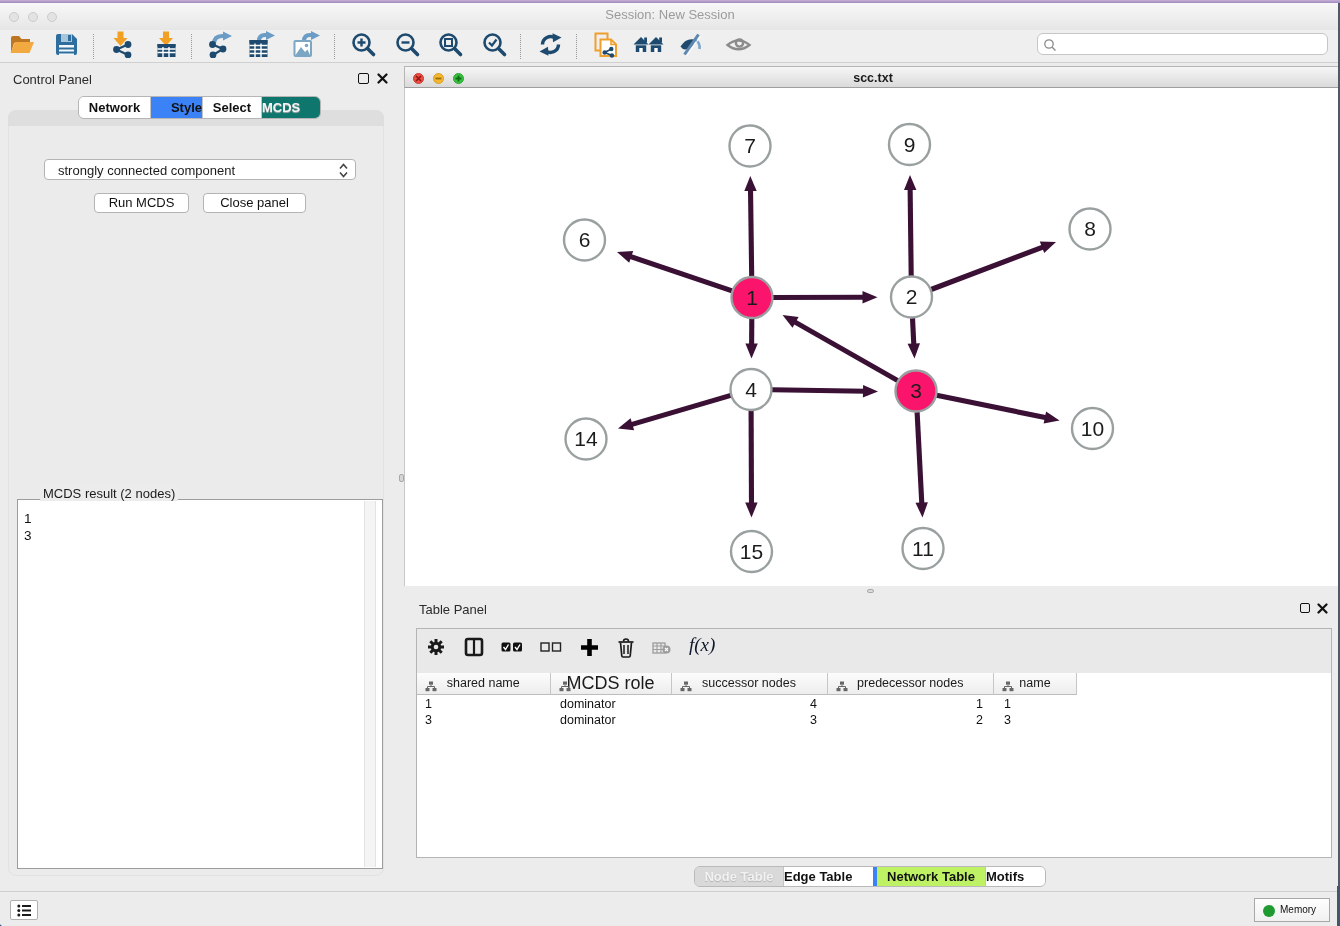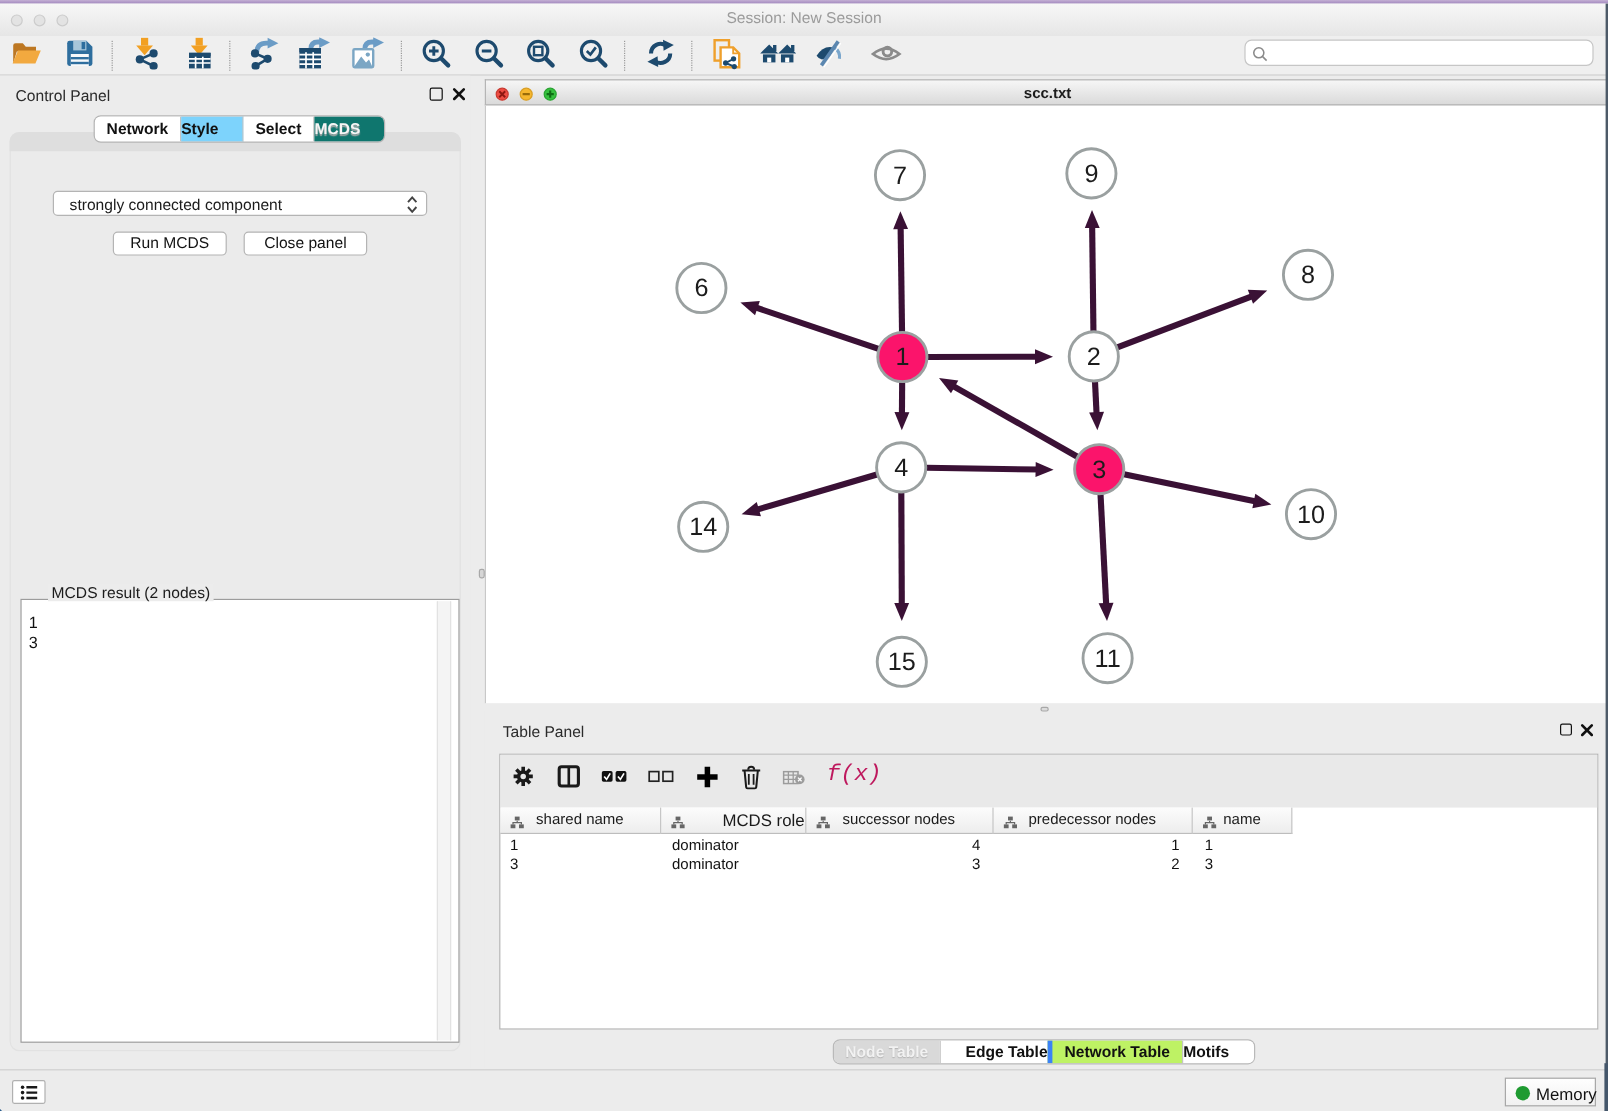--- a/index.html
+++ b/index.html
@@ -150,21 +150,21 @@
 <div class="abs" id="ctrlpanel">
   <div style="position:absolute;left:13px;top:9px;font-size:13px;color:#2b2b2b">Control Panel</div>
   <div style="position:absolute;left:358px;top:10px;width:11px;height:11px;border:1.6px solid #111;border-radius:2px"></div>
   <svg style="position:absolute;left:377px;top:10px" width="11" height="11" viewBox="0 0 11 11">
     <path d="M1.5 1.5 L9.5 9.5 M9.5 1.5 L1.5 9.5" stroke="#111" stroke-width="2.2" stroke-linecap="round"></path>
   </svg>
   <div style="position:absolute;left:8px;top:47px;width:376px;height:766px;background:#ebebeb;border-radius:8px;border:1px solid #e2e2e2"></div>
   <div style="position:absolute;left:8px;top:47px;width:376px;height:16px;background:#dedede;border-radius:8px 8px 0 0"></div>
   <div id="tabs" style="position:absolute;left:78px;top:33px;height:23px;display:flex;font-size:13px;font-weight:bold;border:1px solid #b5b5b5;border-radius:6px;overflow:hidden">
     <div style="width:72px;background:#fff;border-right:1px solid #c4c4c4;text-align:center;line-height:21px;color:#111">Network</div>
-    <div style="width:52px;background:#7dd3fc;border-right:1px solid #c4c4c4;text-align:left;line-height:21px;color:#111">Style</div>
+    <div style="width:52px;background:#3b82f6;border-right:1px solid #c4c4c4;text-align:right;line-height:21px;color:#111">Style</div>
     <div style="width:59px;background:#fff;border-right:1px solid #c4c4c4;text-align:center;line-height:21px;color:#111">Select</div>
     <div style="width:58px;background:#0f766e;line-height:21px;color:#f5f5f5;text-shadow:0 1px 1px #aaa">MCDS</div>
   </div>
   <div style="position:absolute;left:44px;top:96px;width:312px;height:21px;background:#fff;border:1px solid #b4b4b4;border-radius:4px">
     <div style="position:absolute;left:13px;top:3px;font-size:13px;color:#1b1b1b">strongly connected component</div>
     <svg style="position:absolute;right:6px;top:3px" width="11" height="15" viewBox="0 0 11 15">
       <path d="M2 5.5 L5.5 1.5 L9 5.5" stroke="#444" stroke-width="1.6" fill="none"></path>
       <path d="M2 9.5 L5.5 13.5 L9 9.5" stroke="#444" stroke-width="1.6" fill="none"></path>
     </svg>
   </div>
@@ -288,21 +288,21 @@
     <path d="M1.5 5 H16.5" stroke="#1a1a1a" stroke-width="1.7"></path>
     <path d="M6.5 4.5 Q6.5 2 9 2 Q11.5 2 11.5 4.5" fill="none" stroke="#1a1a1a" stroke-width="1.6"></path>
     <path d="M7 8 V17 M11 8 V17" stroke="#1a1a1a" stroke-width="1.5"></path>
   </svg>
   <svg style="position:absolute;left:248px;top:50px" width="19" height="12" viewBox="0 0 19 12">
     <rect x="1" y="1" width="12" height="10" fill="none" stroke="#9c9c9c" stroke-width="1.3"></rect>
     <path d="M1 4 H13 M1 7.5 H13 M5 1 V11 M9 1 V11" stroke="#9c9c9c" stroke-width="1.1"></path>
     <circle cx="14.5" cy="7.5" r="4" fill="#9c9c9c"></circle>
     <path d="M13 6 L16 9 M16 6 L13 9" stroke="#fff" stroke-width="1.1"></path>
   </svg>
-  <div style="position:absolute;left:285px;top:42px;font-family:Liberation Mono, monospace;font-style:italic;font-size:19px;color:#be185d">f(x)</div>
+  <div style="position:absolute;left:285px;top:42px;font-family:Liberation Serif, serif;font-style:italic;font-size:19px;color:#0f172a">f(x)</div>
   <div id="thead" style="position:absolute;left:13px;top:81px;width:660px;height:22px;background:linear-gradient(#fcfcfc,#ededed);border-bottom:1px solid #bdbdbd">
       <div style="position:absolute;left:0px;top:0;width:133.5px;height:22px;border-right:1px solid #c6c6c6">
         <span style="position:absolute;left:8px;top:5px"><svg width="12" height="11" viewBox="0 0 12 11" style="margin:0 0 0 0">
             <g fill="#666">
               <rect x="4" y="0.5" width="4" height="3.2"></rect>
               <rect x="0.5" y="7" width="4" height="3.2"></rect>
               <rect x="7.5" y="7" width="4" height="3.2"></rect>
             </g>
             <path d="M6 4 V5.5 M2.5 7 V5.5 H9.5 V7" stroke="#666" stroke-width="1" fill="none"></path>
           </svg></span>
@@ -310,21 +310,21 @@
       </div>
 <div style="position:absolute;left:133.5px;top:0;width:121px;height:22px;border-right:1px solid #c6c6c6">
         <span style="position:absolute;left:8px;top:5px"><svg width="12" height="11" viewBox="0 0 12 11" style="margin:0 0 0 0">
             <g fill="#666">
               <rect x="4" y="0.5" width="4" height="3.2"></rect>
               <rect x="0.5" y="7" width="4" height="3.2"></rect>
               <rect x="7.5" y="7" width="4" height="3.2"></rect>
             </g>
             <path d="M6 4 V5.5 M2.5 7 V5.5 H9.5 V7" stroke="#666" stroke-width="1" fill="none"></path>
           </svg></span>
-        <div style="width:100%;text-align:right;line-height:21px;font-size:14px;color:#1a1a1a">MCDS role</div>
+        <div style="width:100%;text-align:center;line-height:21px;font-size:18px;color:#1a1a1a">MCDS role</div>
       </div>
 <div style="position:absolute;left:254.5px;top:0;width:156px;height:22px;border-right:1px solid #c6c6c6">
         <span style="position:absolute;left:8px;top:5px"><svg width="12" height="11" viewBox="0 0 12 11" style="margin:0 0 0 0">
             <g fill="#666">
               <rect x="4" y="0.5" width="4" height="3.2"></rect>
               <rect x="0.5" y="7" width="4" height="3.2"></rect>
               <rect x="7.5" y="7" width="4" height="3.2"></rect>
             </g>
             <path d="M6 4 V5.5 M2.5 7 V5.5 H9.5 V7" stroke="#666" stroke-width="1" fill="none"></path>
           </svg></span>
@@ -364,39 +364,39 @@
     <div style="position:relative;height:16px">
       <span style="position:absolute;left:8px">3</span>
         <span style="position:absolute;left:143px">dominator</span>
       <span style="position:absolute;left:267px;width:133px;text-align:right">3</span>
       <span style="position:absolute;left:423px;width:143px;text-align:right">2</span>
       <span style="position:absolute;left:587px">3</span>
     </div>
   </div>
   <div id="btabs" style="position:absolute;left:290px;top:274px;height:21px;display:flex;font-size:13px;font-weight:bold;border:1px solid #b9b9b9;border-radius:6px;overflow:hidden">
     <div style="width:88px;background:#d9d9d9;text-align:center;line-height:19px;color:#f2f2f2;text-shadow:0 1px 1px #b0b0b0">Node Table</div>
-    <div style="width:90px;background:#fff;border-left:1px solid #c4c4c4;text-align:right;line-height:19px;color:#111">Edge Table</div>
+    <div style="width:90px;background:#fff;border-left:1px solid #c4c4c4;text-align:left;line-height:19px;color:#111">Edge Table</div>
     <div style="width:112px;background:#bef264;border-left:4px solid #3b82f6;text-align:center;line-height:19px;color:#111">Network Table</div>
     <div style="width:60px;background:#fff;border-left:1px solid #c4c4c4;line-height:19px;color:#111">Motifs</div>
   </div>
 </div>
 <div class="abs" id="statusbar">
   <div style="position:absolute;left:10px;top:8px;width:28px;height:20px;background:#fff;border:1px solid #b0b0b0;border-radius:2px">
     <svg style="position:absolute;left:6px;top:3px" width="15" height="13" viewBox="0 0 15 13">
       <g fill="#1a1a1a">
           <circle cx="1.8" cy="2" r="1.5"></circle>
           <circle cx="1.8" cy="6.5" r="1.5"></circle>
           <circle cx="1.8" cy="11" r="1.5"></circle>
         </g>
       <path d="M5 2 H14 M5 6.5 H14 M5 11 H14" stroke="#1a1a1a" stroke-width="2"></path>
     </svg>
   </div>
   <div style="position:absolute;left:1254px;top:6px;width:76px;height:24px;background:linear-gradient(#fefefe,#f1f1f1);border:1px solid #a8a8a8">
     <div style="position:absolute;left:8px;top:6px;width:12px;height:12px;border-radius:50%;background:#1f9b31"></div>
-    <div style="position:absolute;left:25px;top:5px;font-size:14px;color:#111">Memory</div>
+    <div style="position:absolute;left:25px;top:5px;font-size:10px;color:#111">Memory</div>
   </div>
   <div style="position:absolute;left:-11px;top:31px;width:14px;height:14px;border-radius:50%;border:3.5px solid #2a5d8c;background:#fff"></div>
 </div>
 
 <div class="abs" style="left:1338px;top:3px;width:2px;height:923px;background:#4d5a68"></div>
 <div class="abs" style="left:1337px;top:886px;width:3px;height:40px;background:#44566a"></div>
 <div class="abs" style="left:867px;top:588.5px;width:7px;height:4.5px;background:#dcdcdc;border:1px solid #a8a8a8;border-radius:2px"></div>
 <div class="abs" style="left:399px;top:474px;width:5px;height:8px;background:#d6d6d6;border:1px solid #a8a8a8;border-radius:2px"></div>
 
 </body></html>

